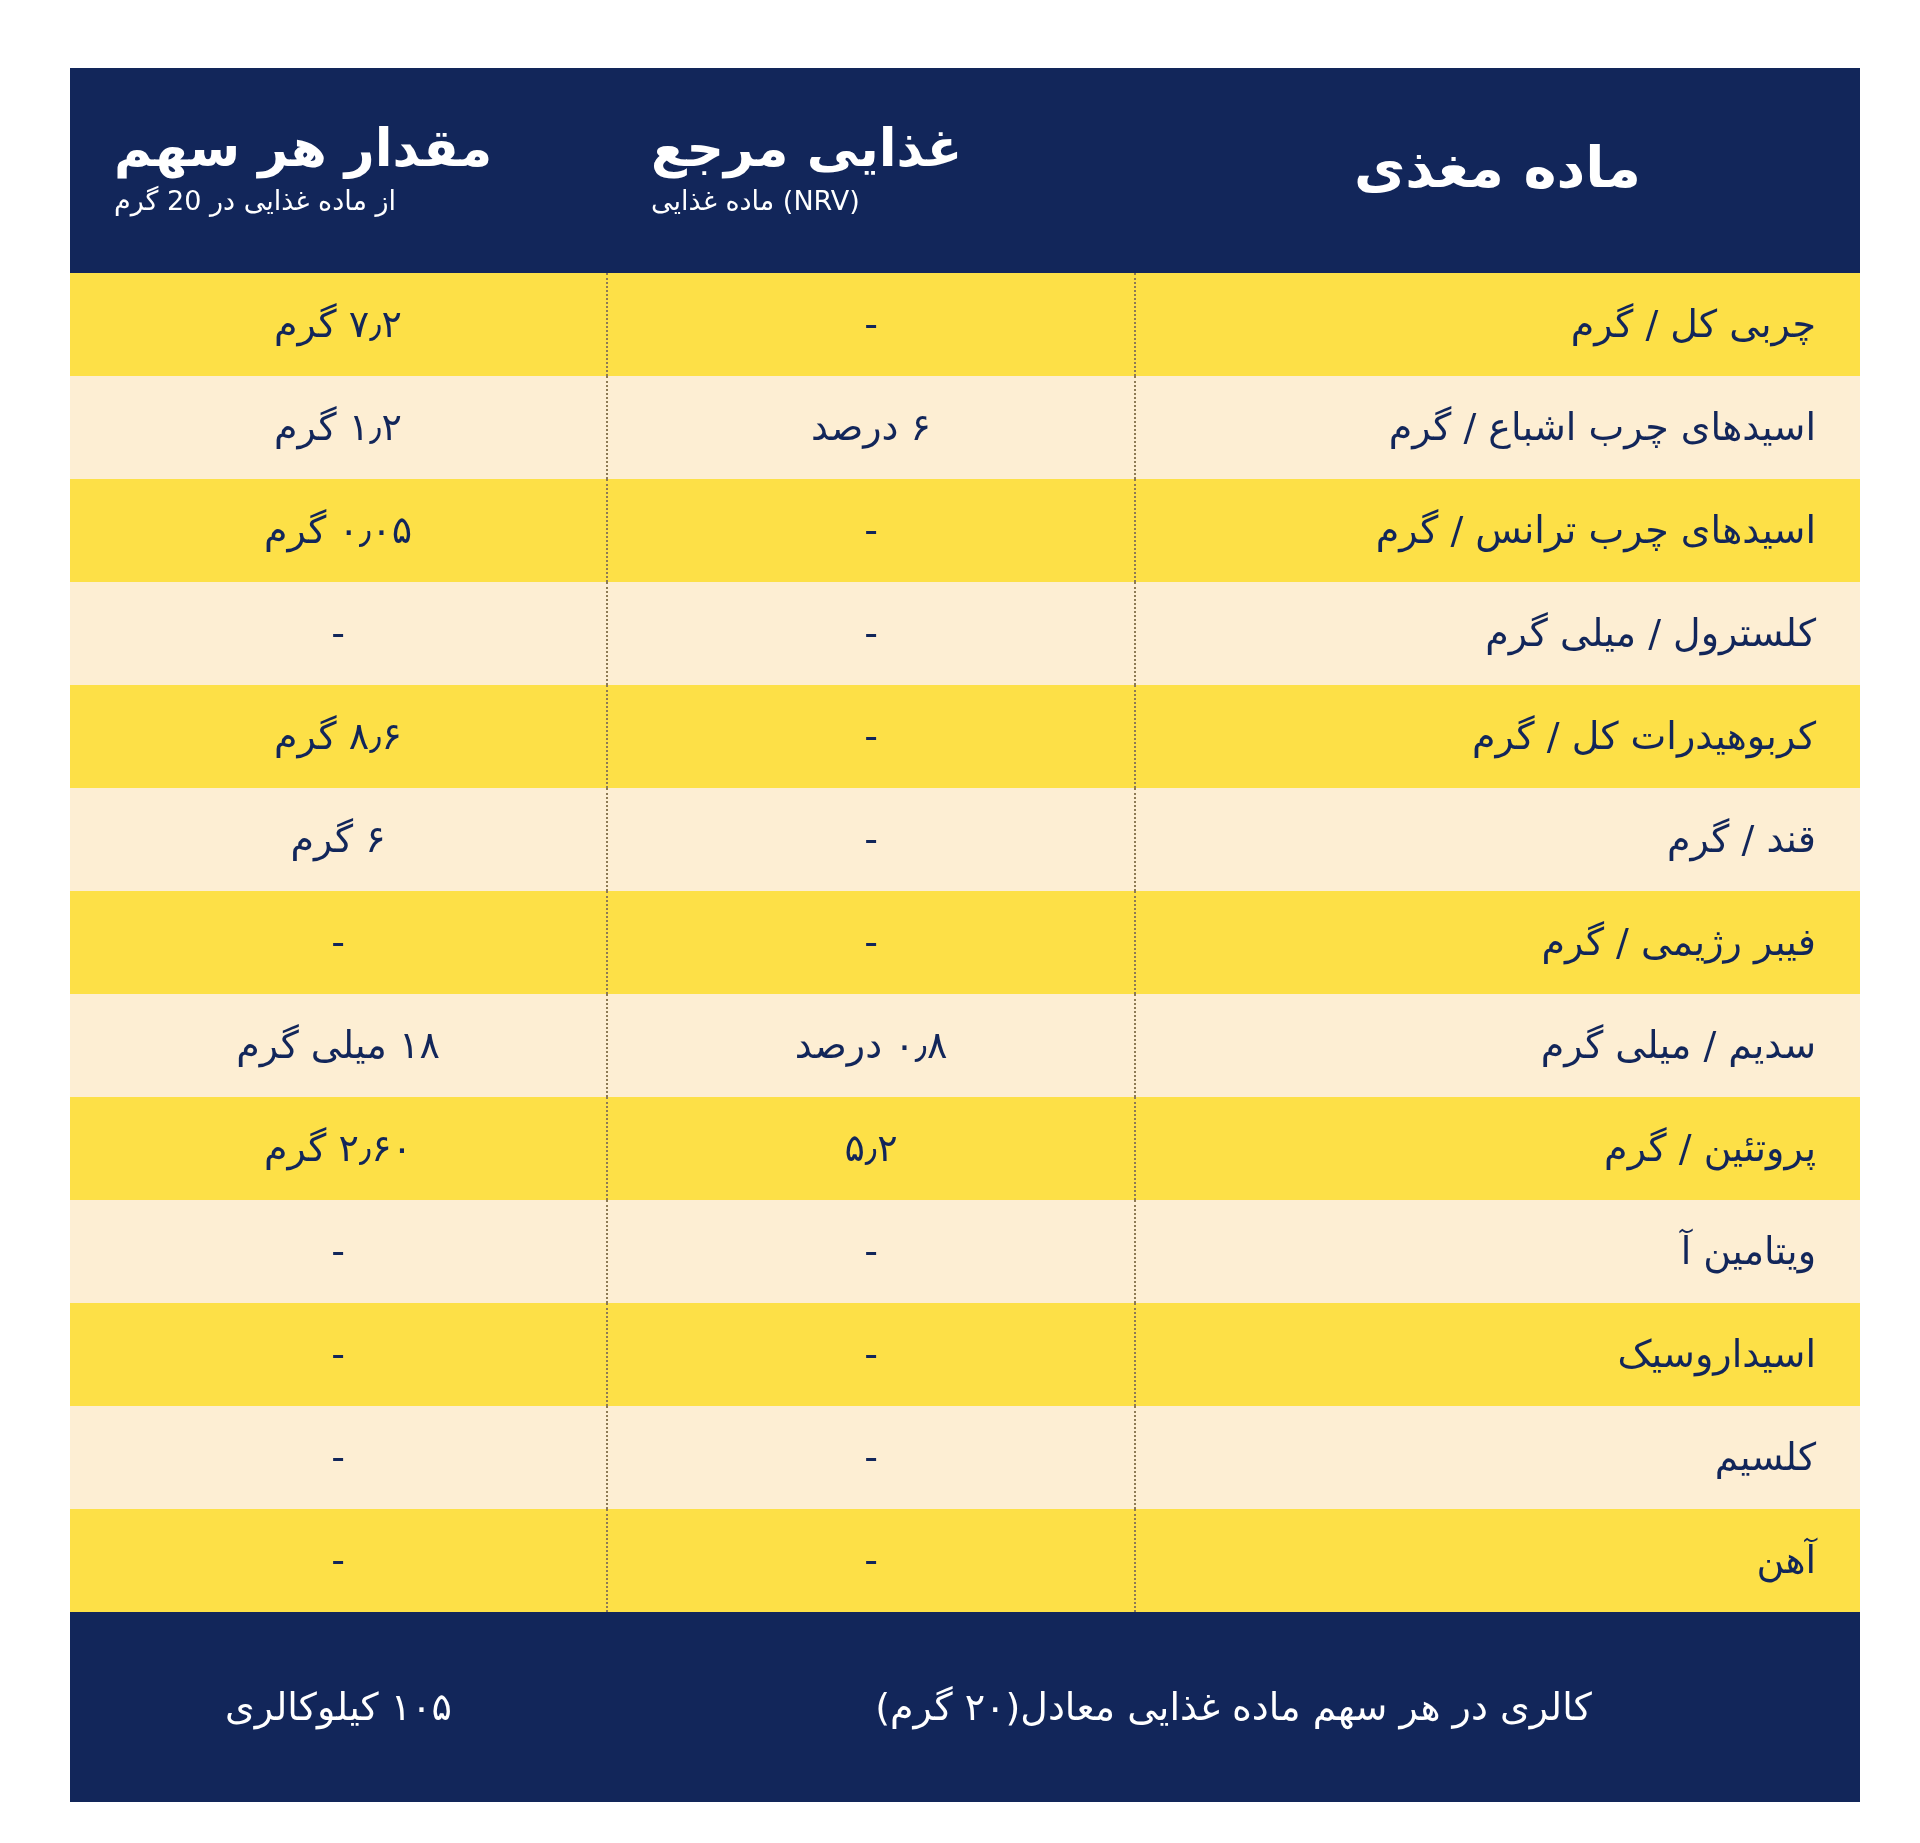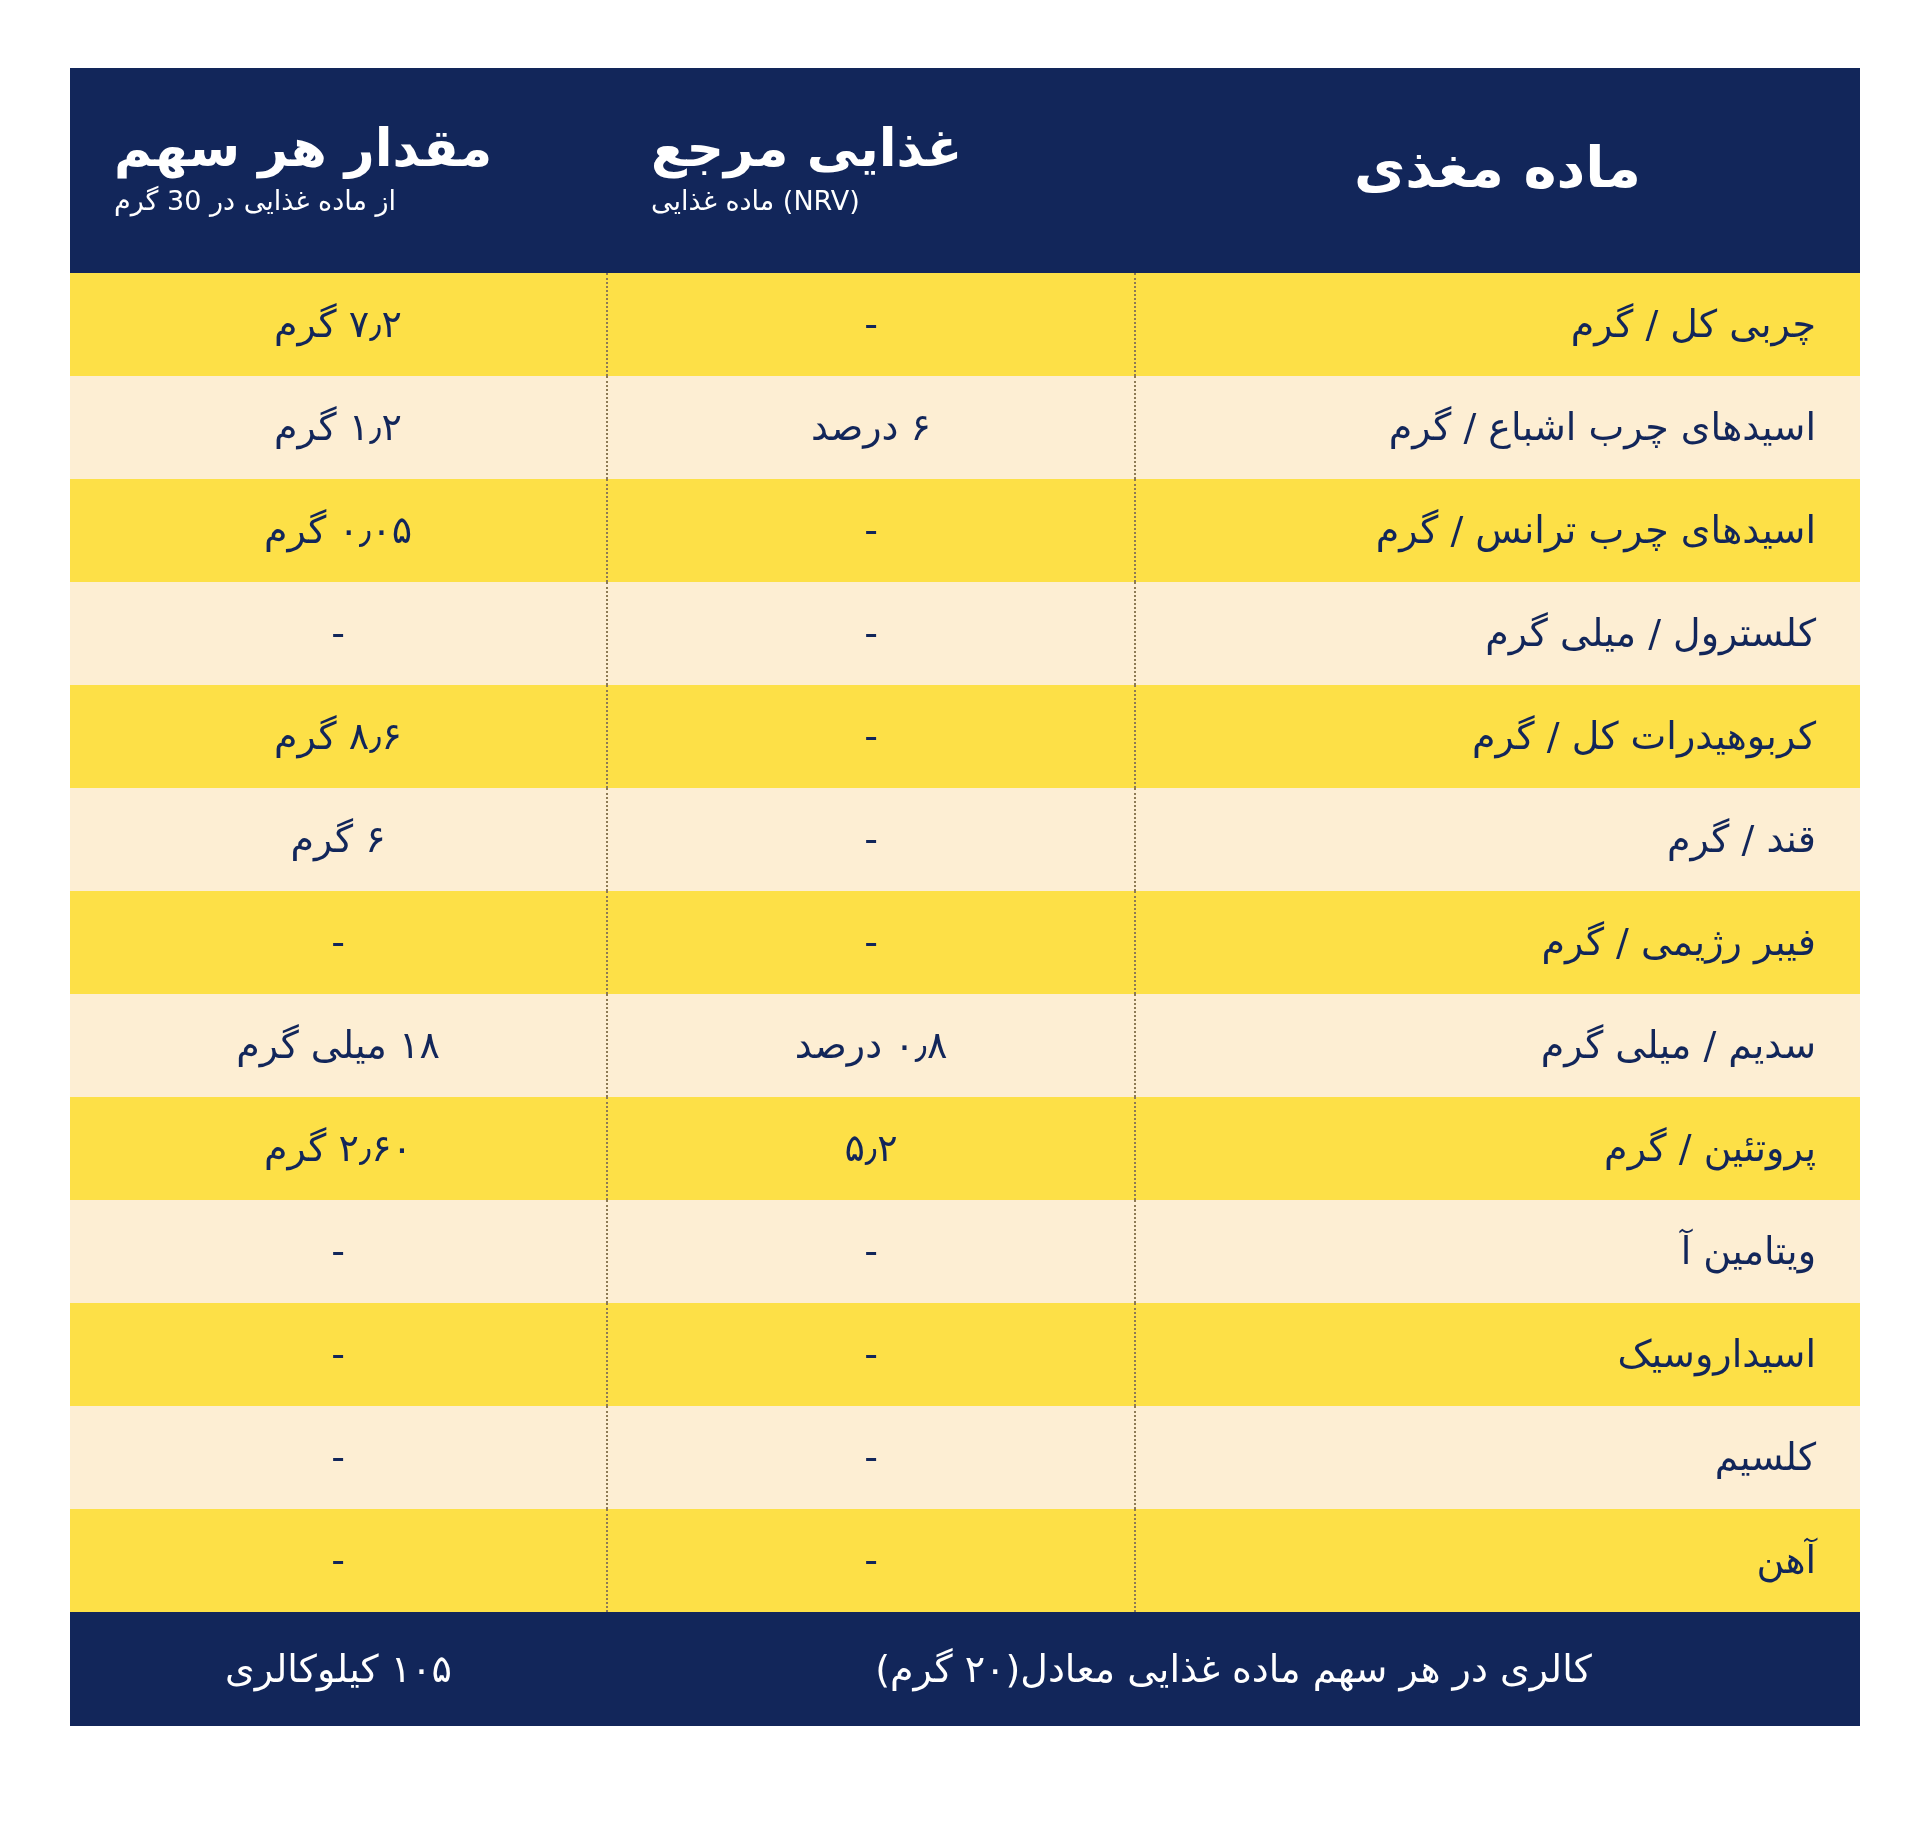--- a/index.html
+++ b/index.html
@@ -96,21 +96,21 @@
     text-align: center;
     border-left: 2px dotted #8d7a55;
   }
   td.amount {
     text-align: center;
   }
 
   tfoot td {
     background: #12265a;
     color: #ffffff;
-    height: 114px;
+    height: 190px;
     font-size: 38px;
     vertical-align: middle;
     padding: 0 44px;
   }
   tfoot td.footer-label {
     text-align: center;
   }
   tfoot td.footer-value {
     text-align: center;
   }
@@ -135,21 +135,21 @@
           </th>
           <th>
             <div class="th-inner">
               <div class="th-title">غذایی مرجع</div>
               <div class="th-sub">(NRV) ماده غذایی</div>
             </div>
           </th>
           <th>
             <div class="th-inner">
               <div class="th-title">مقدار هر سهم</div>
-              <div class="th-sub">از ماده غذایی در 30 گرم</div>
+              <div class="th-sub">از ماده غذایی در 20 گرم</div>
             </div>
           </th>
         </tr>
       </thead>
       <tbody>
         <tr class="odd">
           <td class="nutrient">چربی کل / گرم</td>
           <td class="nrv">-</td>
           <td class="amount">۷٫۲ گرم</td>
         </tr>

